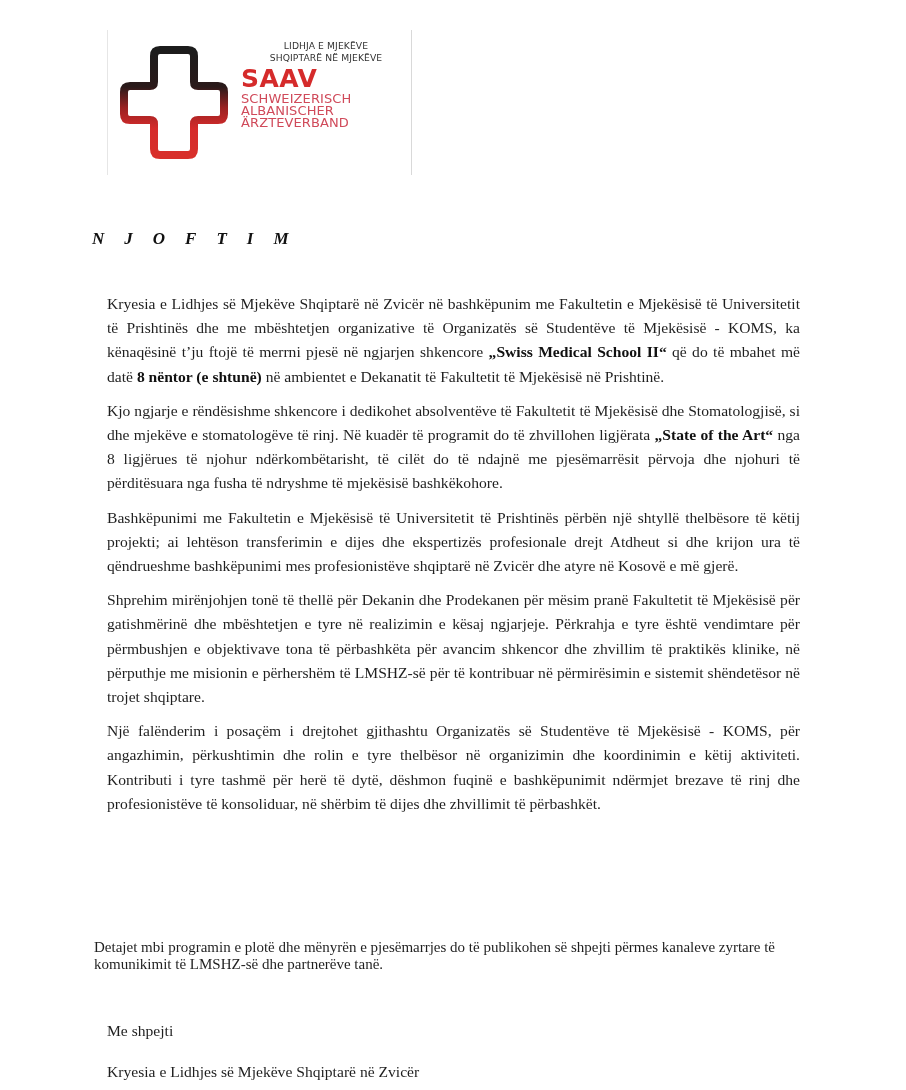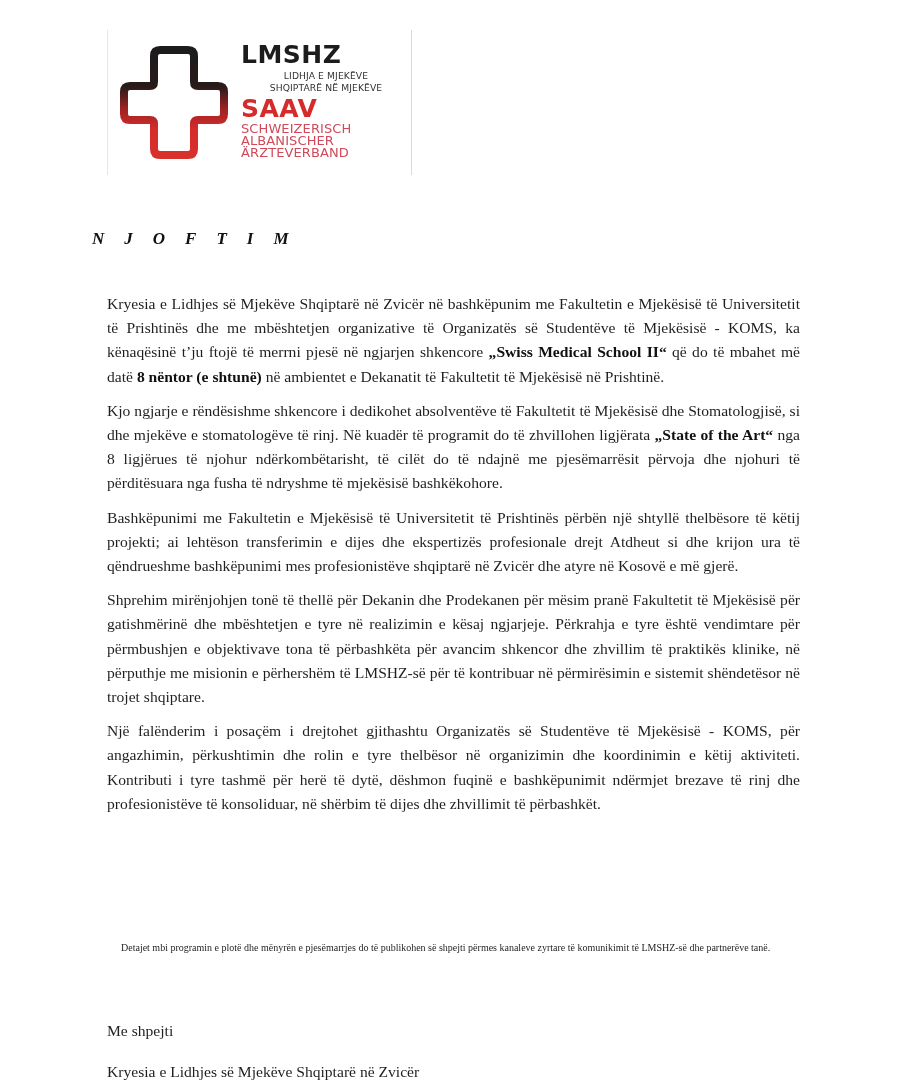--- a/index.html
+++ b/index.html
@@ -90,24 +90,24 @@
       text-align: justify;
       margin: 0 0 10px 0;
       color: #1f1f1f;
     }
     .para b {
       font-weight: bold;
       color: #111111;
     }
     .small-note {
       position: absolute;
-      left: 121px;
+      left: 94px;
       top: 939px;
       width: 700px;
-      font-size: 10px;
+      font-size: 15px;
       line-height: 17px;
       color: #1f1f1f;
     }
     .closing {
       position: absolute;
       left: 107px;
       top: 1019px;
       font-size: 15.6px;
       line-height: 24px;
       color: #1f1f1f;
@@ -131,21 +131,20 @@
         <stop offset="0%" stop-color="#1c1c1c"></stop>
         <stop offset="35%" stop-color="#2a1a1a"></stop>
         <stop offset="55%" stop-color="#9a2222"></stop>
         <stop offset="75%" stop-color="#d52b2b"></stop>
         <stop offset="100%" stop-color="#d8302b"></stop>
       </linearGradient>
     </defs>
     <path d="M42 6 H70 Q76 6 76 12 V38 Q76 42 80 42 H100 Q106 42 106 48 V70 Q106 76 100 76 H80 Q76 76 76 80 V105 Q76 111 70 111 H42 Q36 111 36 105 V80 Q36 76 32 76 H12 Q6 76 6 70 V48 Q6 42 12 42 H32 Q36 42 36 38 V12 Q36 6 42 6 Z" fill="none" stroke="url(#crossGrad)" stroke-width="8" stroke-linejoin="round"></path>
   </svg>
   <div class="logo-text">
-    <div class="logo-lmshz">LMSHZ</div>
     <div class="logo-sub">LIDHJA E MJEKËVE</div>
     <div class="logo-sub">SHQIPTARË NË MJEKËVE</div>
     <div class="logo-saav">SAAV</div>
     <div class="logo-sub-red">SCHWEIZERISCH ALBANISCHER</div>
     <div class="logo-sub-red">ÄRZTEVERBAND</div>
   </div>
 </div>
 
 <div class="title">NJOFTIM</div>
 

